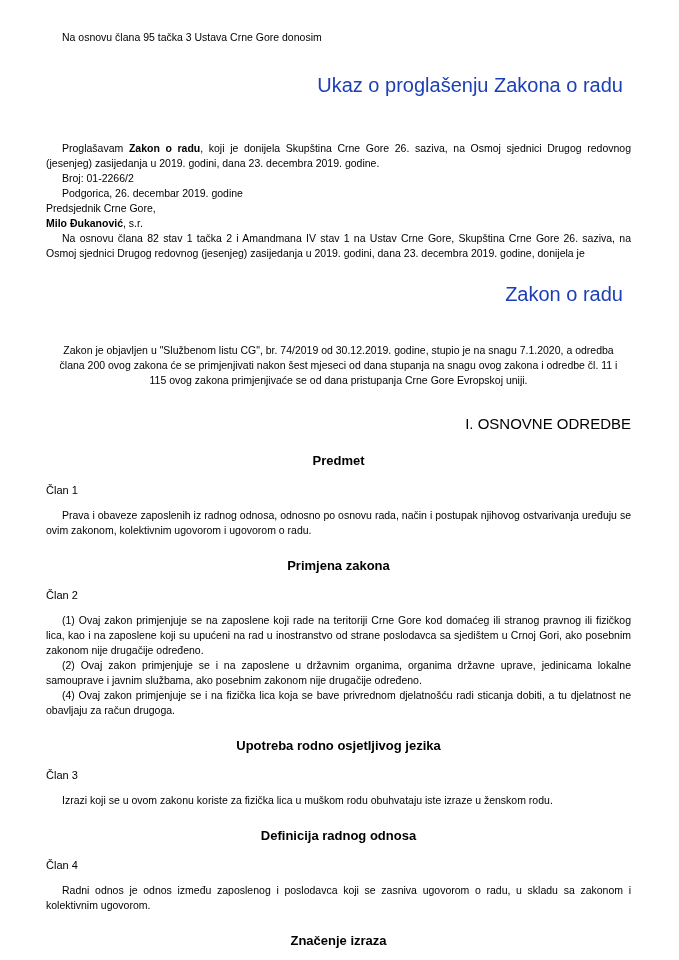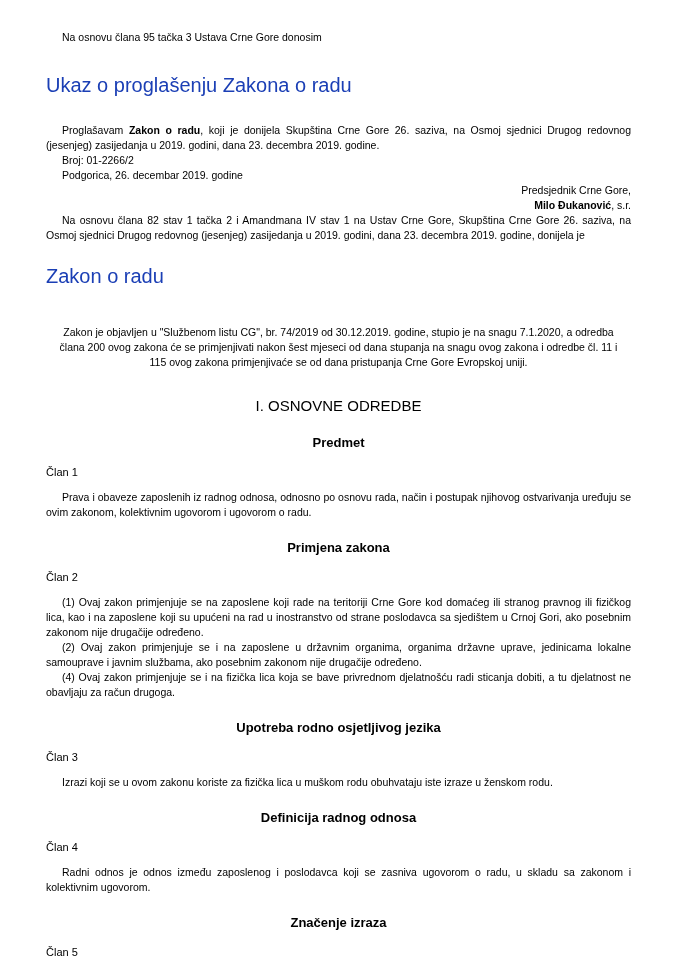--- a/index.html
+++ b/index.html
@@ -26,41 +26,40 @@
     text-align: justify;
     text-indent: 16px;
   }
   .plain-line {
     text-indent: 16px;
   }
   .blue-title {
     font-size: 20px;
     line-height: 24px;
     font-weight: normal;
-    text-align: left;
-    margin: 0;
+    text-align: right;
+    margin: 8px;
   }
   .decree-title { margin-top: 28px; }
   .law-title { margin-top: 21px; }
-  .proclamation { margin-top: 26px; }
+  .proclamation { margin-top: 44px; }
   .signature {
-    text-align: right;
     margin: 0;
   }
   .publication-note {
     margin-top: 37px;
     text-align: center;
     padding: 0 6px;
   }
   .chapter-heading {
     margin: 27px 0 0;
     font-size: 15px;
     line-height: 18px;
     font-weight: normal;
-    text-align: center;
+    text-align: right;
   }
   .sec-heading {
     font-size: 13px;
     line-height: 16px;
     font-weight: bold;
     text-align: center;
     margin: 20px 0 0;
   }
   .article-label {
     font-size: 11px;

